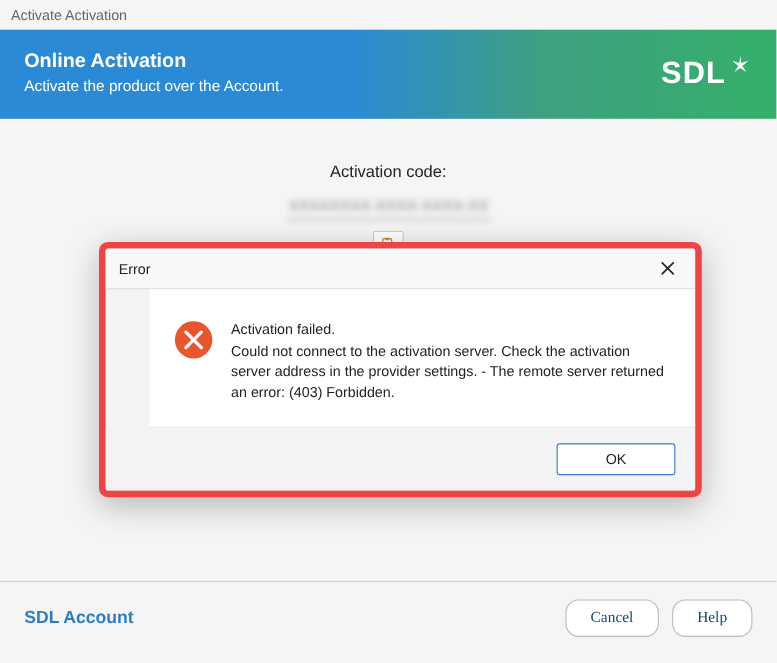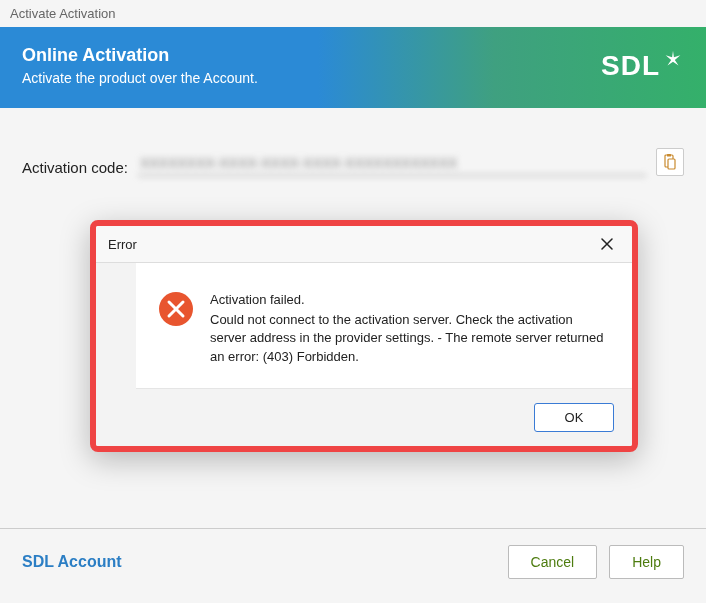--- a/index.html
+++ b/index.html
@@ -41,22 +41,23 @@
     font-weight: 700;
     letter-spacing: 1px;
     display: flex;
     align-items: flex-start;
   }
   .form-area {
     padding: 40px 22px 0 22px;
   }
   .form-row {
     display: flex;
-    align-items: flex-end;
+    align-items: center;
     gap: 10px;
+    flex-direction: column;
   }
   .form-label {
     font-size: 15px;
     color: #222;
     white-space: nowrap;
   }
   .code-input {
     flex: 1;
     border: none;
     border-bottom: 1px solid #888;
@@ -99,23 +100,24 @@
   }
   .footer-buttons {
     display: flex;
     gap: 12px;
   }
   .btn {
     border: 1px solid #bbb;
     background: #fff;
     padding: 8px 22px;
     font-size: 14px;
-    border-radius: 2px;
-    cursor: pointer;
-    color: #4d7c0f;
+    border-radius: 12px;
+    cursor: pointer;
+    color: #0c4a6e;
+    font-family: Liberation Serif, serif;
   }
   
   .modal {
     position: absolute;
     left: 90px;
     top: 220px;
     width: 548px;
     background: #f3f3f3;
     border: 6px solid #ef4444;
     border-radius: 8px;
@@ -168,21 +170,21 @@
     padding: 14px 18px;
     display: flex;
     justify-content: flex-end;
     background: #f3f3f3;
   }
   .btn-ok {
     border: 1px solid #3a7bd5;
     background: #fff;
     color: #222;
     padding: 6px 0;
-    width: 80px;
+    width: 108px;
     font-size: 13px;
     border-radius: 3px;
     cursor: pointer;
     text-align: center;
   }
 </style>
 </head>
 <body>
 
 <div class="window-title">Activate Activation</div>

